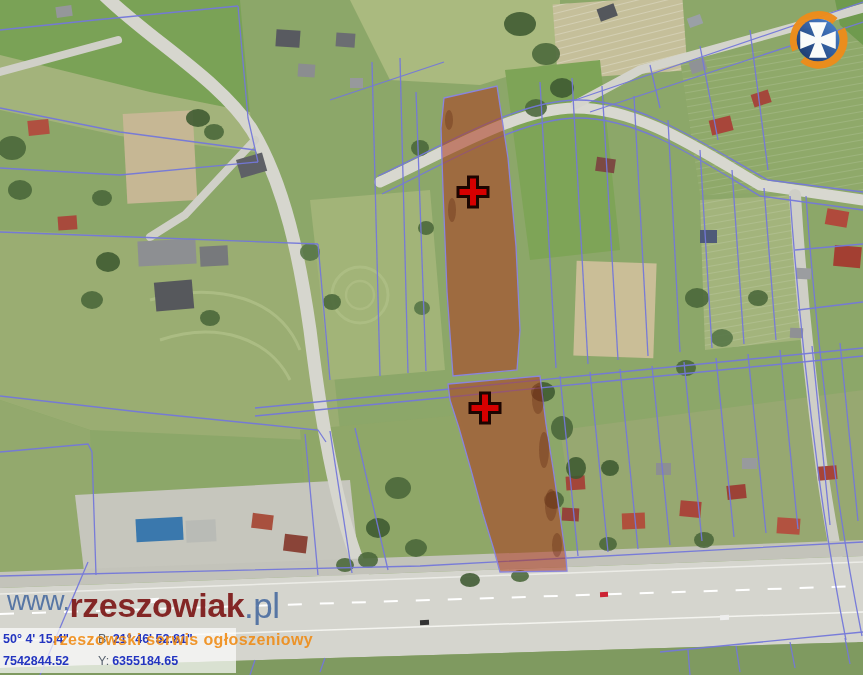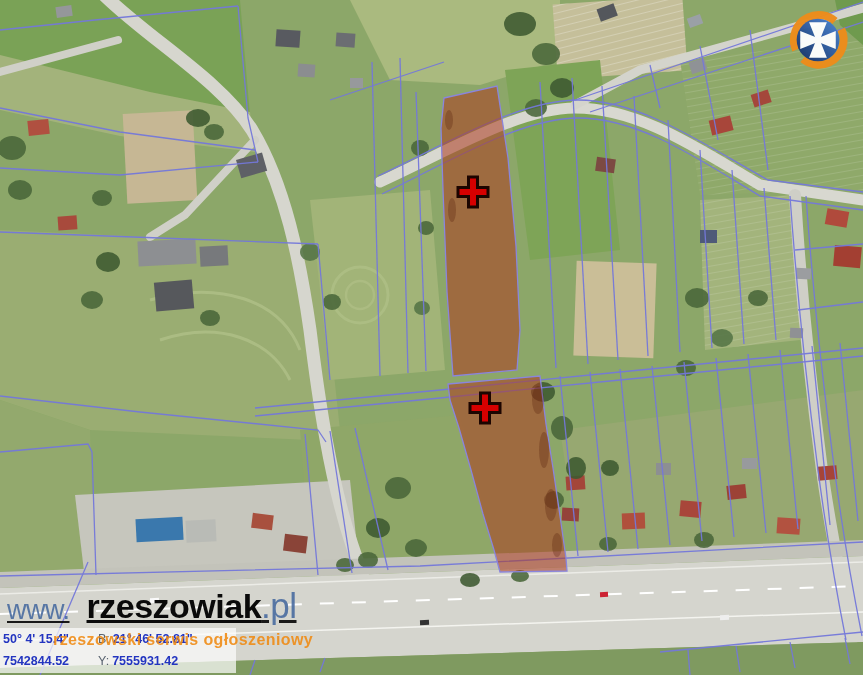--- a/index.html
+++ b/index.html
@@ -1,23 +1,23 @@
 <!DOCTYPE html>
 <html><head>
 <meta charset="utf-8">
 <style>
   html,body{margin:0;padding:0;background:#222;}
   .stage{position:relative;width:863px;height:675px;overflow:hidden;
          font-family:"Liberation Sans",sans-serif;background:#8ca769;}
   .stage svg.base{position:absolute;left:0;top:0;}
   
   .wm{position:absolute;left:7px;top:586px;white-space:nowrap;z-index:30;
-      display:flex;align-items:flex-end;letter-spacing:-0.5px;text-decoration:underline;}
+      display:flex;align-items:flex-start;letter-spacing:-0.5px;}
   .wm .w1{font-size:27px;color:#46699f;opacity:.88;}
-  .wm .w2{font-size:34px;font-weight:bold;color:#000000;opacity:.95;margin-left:17px;}
+  .wm .w2{font-size:34px;font-weight:bold;color:#7f1d1d;opacity:.95;}
   .wm .w3{font-size:35px;color:#46699f;opacity:.88;}
   .tagline{position:absolute;left:9px;top:631px;z-index:40;white-space:nowrap;
       font-size:16px;font-weight:bold;color:#f08a12;opacity:.88;letter-spacing:.4px;margin-left:44px;}
   
   .coords{position:absolute;left:0;top:628px;width:236px;height:45px;z-index:35;
       background:rgba(252,252,252,.72);font-size:12.5px;font-weight:bold;color:#2335c0;}
   .coords .row{display:flex;height:22px;align-items:center;}
   .coords .c1{width:95px;padding-left:3px;}
   .coords .lab{color:#5a6470;font-weight:normal;margin-right:3px;}
   .logo{position:absolute;left:786px;top:6px;width:64px;height:68px;z-index:30;opacity:.96;}
@@ -269,17 +269,17 @@
 
 <div class="coords">
   <div class="row">
     <span class="c1">50° 4' 15.4"</span>
     <span class="lab">B:</span>
     <span>21° 46' 52.81"</span>
   </div>
   <div class="row">
     <span class="c1">7542844.52</span>
     <span class="lab">Y:</span>
-    <span>7555931.42</span>
+    <span>6355184.65</span>
   </div>
 </div>
 
 </div>
 
 </body></html>

